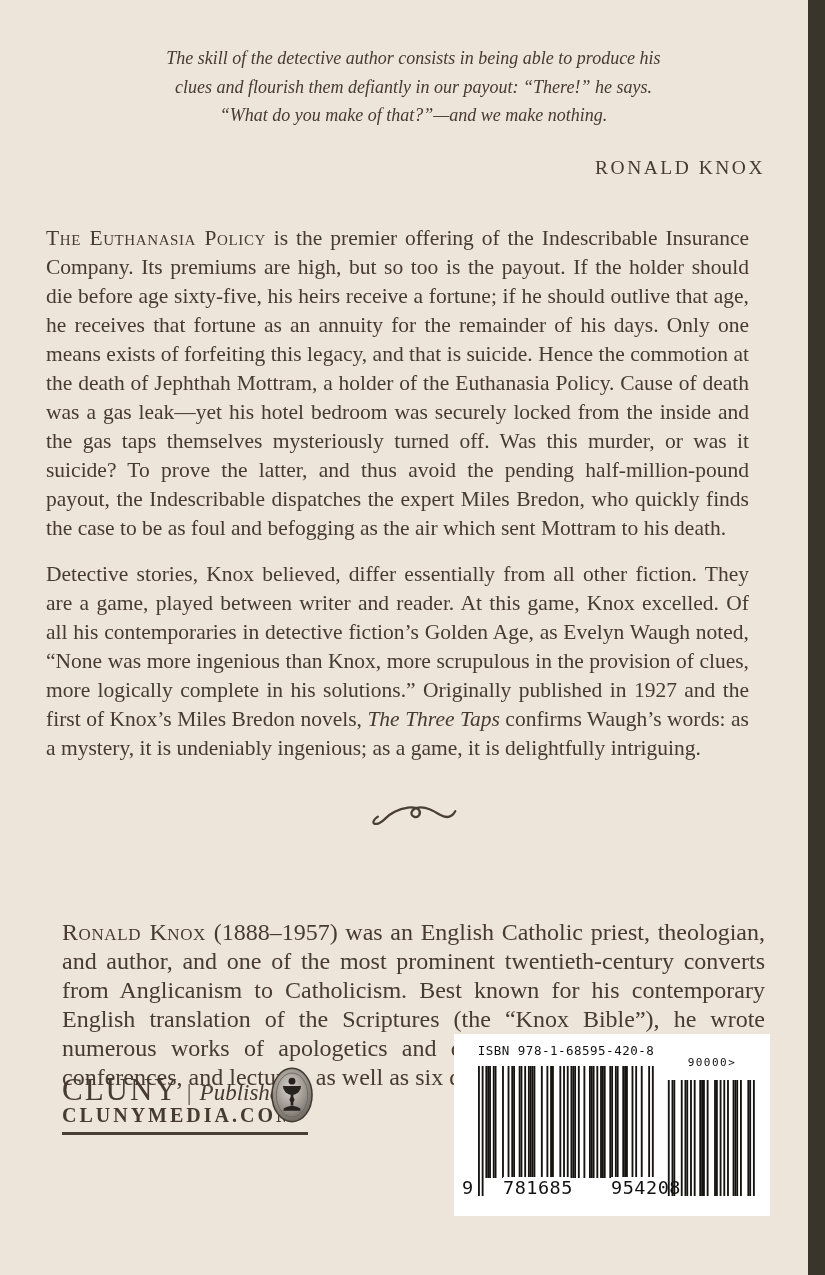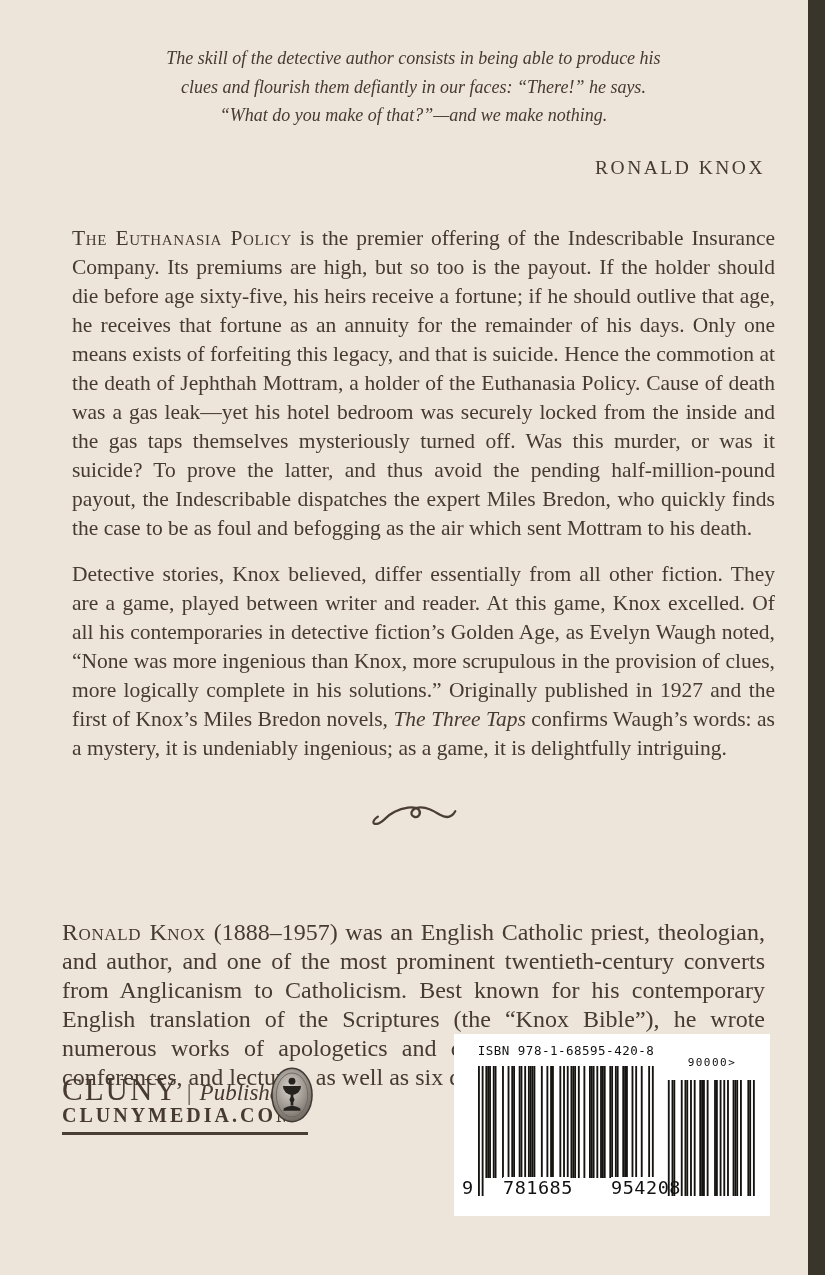--- a/index.html
+++ b/index.html
@@ -16,21 +16,21 @@
   }
   .edge-stripe{position:absolute; top:0; right:0; width:17px; height:1275px; background:var(--stripe);}
 
   
   .epigraph{position:absolute; top:44px; left:62px; width:703px; text-align:center;
     font-style:italic; font-size:18px; line-height:28.5px;}
   .attribution{position:absolute; top:157px; left:62px; width:703px; text-align:right;
     font-size:19.5px; letter-spacing:2.5px;}
 
   
-  .synopsis{position:absolute; top:224px; left:72px; width:703px;
+  .synopsis{position:absolute; top:224px; left:46px; width:703px;
     font-size:21.5px; line-height:29px; text-align:justify;}
   .synopsis p{margin:0 0 17px 0;}
   .lead-caps{font-variant:small-caps; letter-spacing:0.6px;}
 
   
   .ornament{position:absolute; top:798px; left:0; width:825px; text-align:center;}
   .ornament svg{display:inline-block;}
 
   
   .bio{position:absolute; top:918px; left:62px; width:703px;
@@ -65,21 +65,21 @@
   .addon-bars{position:absolute; top:46px; left:212px; line-height:0;}
 </style>
 </head>
 <body>
 
 <div class="page">
   <div class="edge-stripe"></div>
 
   <div class="epigraph">
     <div>The skill of the detective author consists in being able to produce his</div>
-    <div>clues and flourish them defiantly in our faces: “There!” he says.</div>
+    <div>clues and flourish them defiantly in our payout: “There!” he says.</div>
     <div>“What do you make of that?”—and we make nothing.</div>
   </div>
   <div class="attribution">RONALD KNOX</div>
 
   <div class="synopsis">
     <p><span class="lead-caps">The Euthanasia Policy</span><span> is the premier offering of the Indescribable Insurance Company. Its premiums are high, but so too is the payout. If the holder should die before age sixty-five, his heirs receive a fortune; if he should outlive that age, he receives that fortune as an annuity for the remainder of his days. Only one means exists of forfeiting this legacy, and that is suicide. Hence the commotion at the death of Jephthah Mottram, a holder of the Euthanasia Policy. Cause of death was a gas leak—yet his hotel bedroom was securely locked from the inside and the gas taps themselves mysteriously turned off. Was this murder, or was it suicide? To prove the latter, and thus avoid the pending half-million-pound payout, the Indescribable dispatches the expert Miles Bredon, who quickly finds the case to be as foul and befogging as the air which sent Mottram to his death.</span></p>
     <p><span>Detective stories, Knox believed, differ essentially from all other fiction. They are a game, played between writer and reader. At this game, Knox excelled. Of all his contemporaries in detective fiction’s Golden Age, as Evelyn Waugh noted, “None was more ingenious than Knox, more scrupulous in the provision of clues, more logically complete in his solutions.” Originally published in 1927 and the first of Knox’s Miles Bredon novels, </span><em>The Three Taps</em><span> confirms Waugh’s words: as a mystery, it is undeniably ingenious; as a game, it is delightfully intriguing.</span></p>
   </div>
 
   <div class="ornament">

